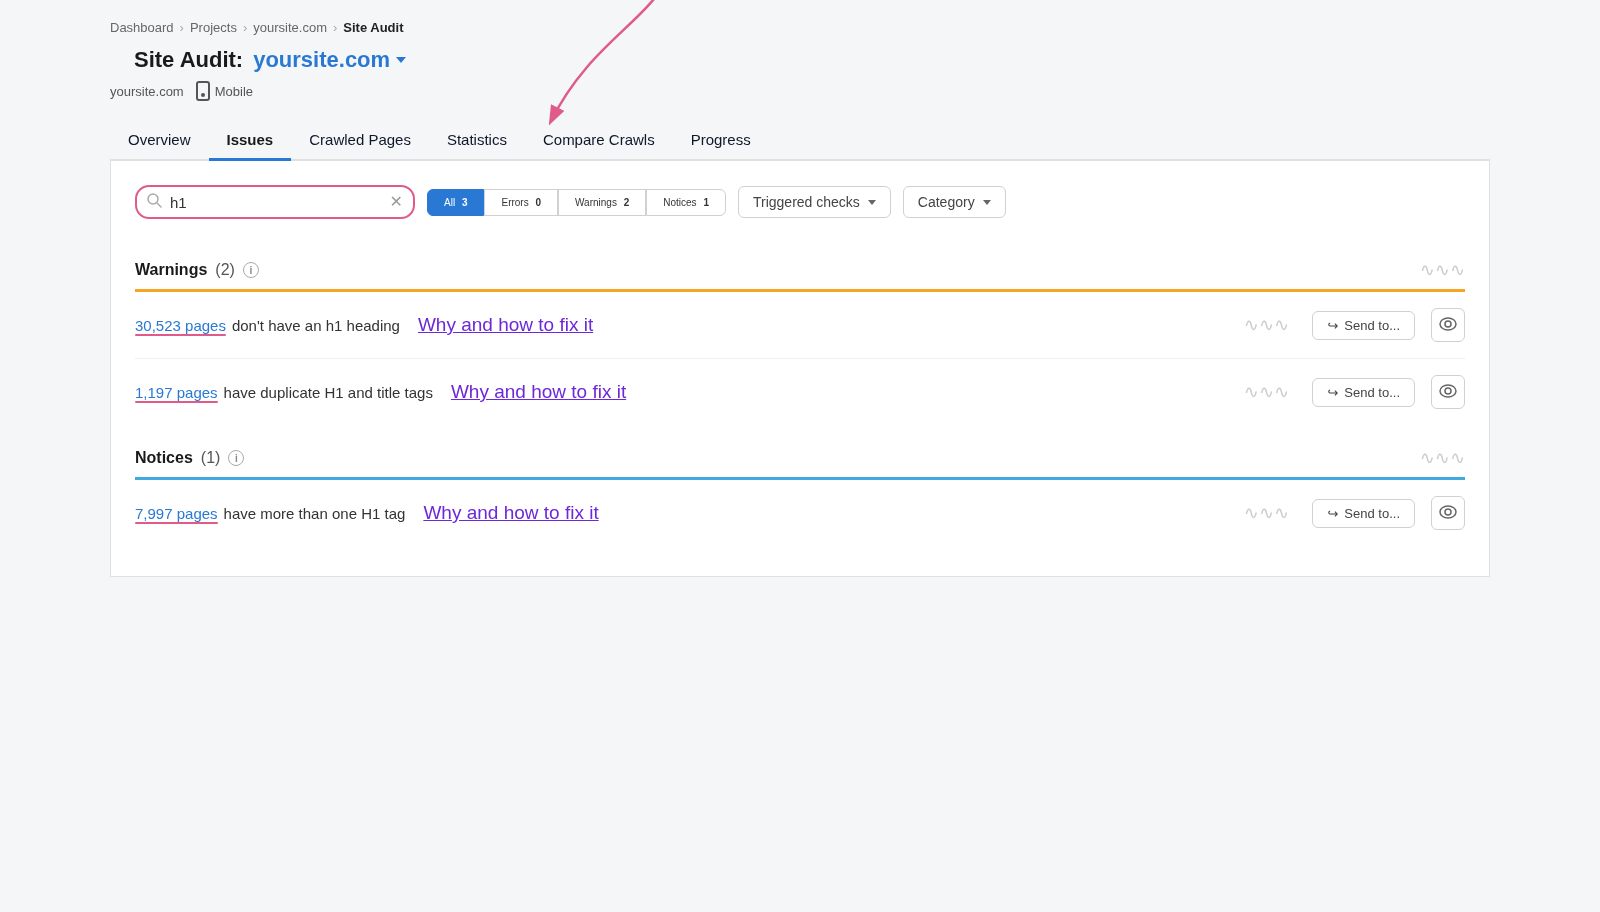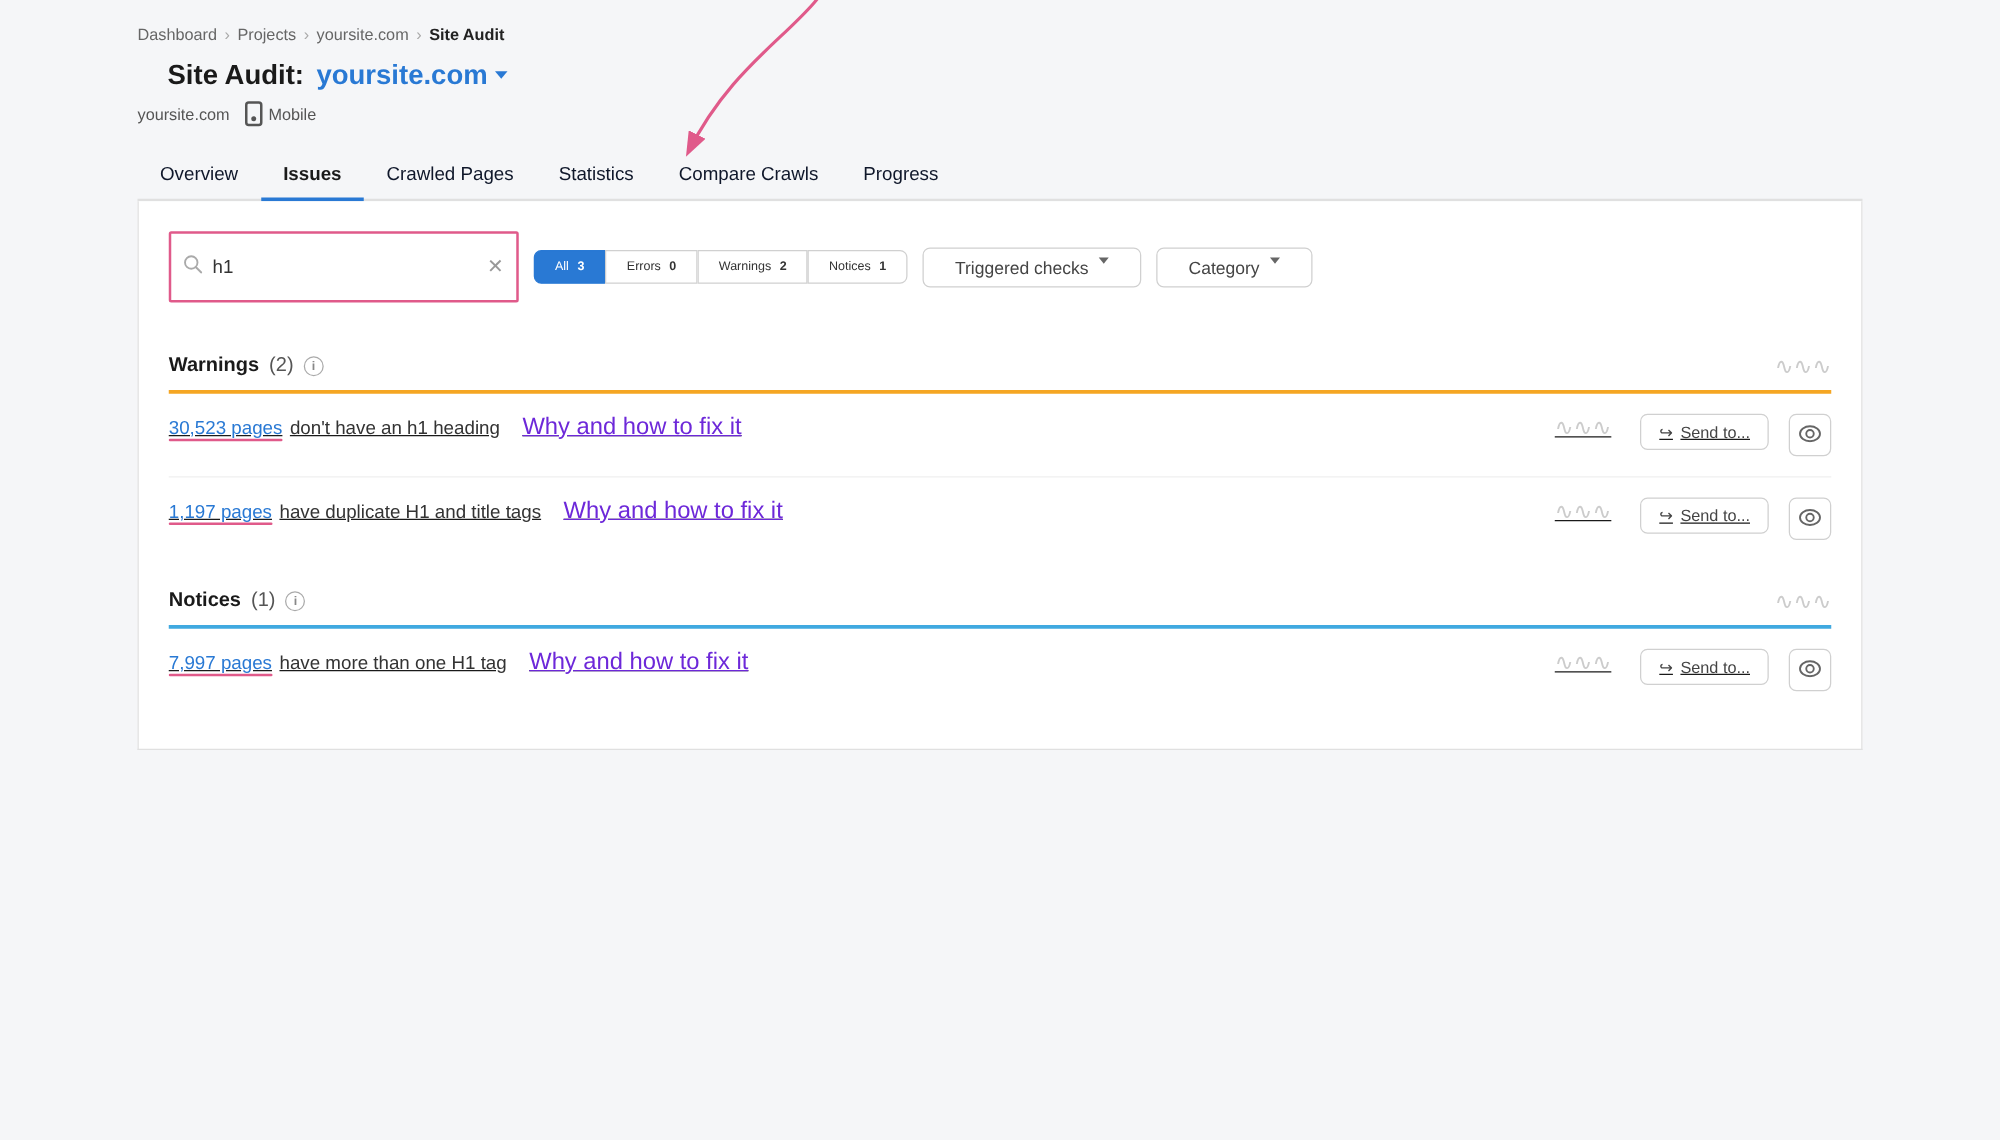--- a/index.html
+++ b/index.html
@@ -116,22 +116,22 @@
       display: flex;
       align-items: center;
       gap: 12px;
       margin-bottom: 28px;
       flex-wrap: wrap;
     }
     .search-box {
       display: flex;
       align-items: center;
       border: 2px solid #e05a8a;
-      border-radius: 2px;
-      padding: 17px 10px;
+      border-radius: 14px;
+      padding: 6px 10px;
       background: #fff;
       width: 280px;
       gap: 8px;
     }
     .search-icon-svg {
       color: #999;
       flex-shrink: 0;
     }
     .search-input {
       border: none;
@@ -169,23 +169,23 @@
       background: #2979d4;
       color: #fff;
       border-color: #2979d4;
     }
     .filter-btn .count {
       font-weight: 600;
       margin-left: 4px;
     }
     .dropdown-btn {
       display: flex;
-      align-items: flex-start;
+      align-items: center;
       gap: 8px;
-      padding: 7px 25px;
+      padding: 7px 14px;
       border: 1px solid #d0d0d0;
       border-radius: 6px;
       background: #fff;
       font-size: 14px;
       color: #444;
       cursor: pointer;
     }
     .dropdown-chevron {
       display: inline-block;
       width: 0;
@@ -230,25 +230,24 @@
     }
     .section-divider {
       height: 3px;
       width: 100%;
       margin-bottom: 0;
     }
     .divider-orange { background: #f5a623; }
     .divider-blue { background: #40a9e0; }
     .issue-row {
       display: flex;
-      align-items: flex-start;
+      align-items: center;
       padding: 16px 0;
       border-bottom: 1px solid #f0f0f0;
       gap: 16px;
-      text-decoration: underline;
     }
     .issue-row:last-child { border-bottom: none; }
     .issue-text {
       flex: 1;
       font-size: 15px;
       color: #333;
       display: flex;
       align-items: center;
       gap: 6px;
       flex-wrap: wrap;

